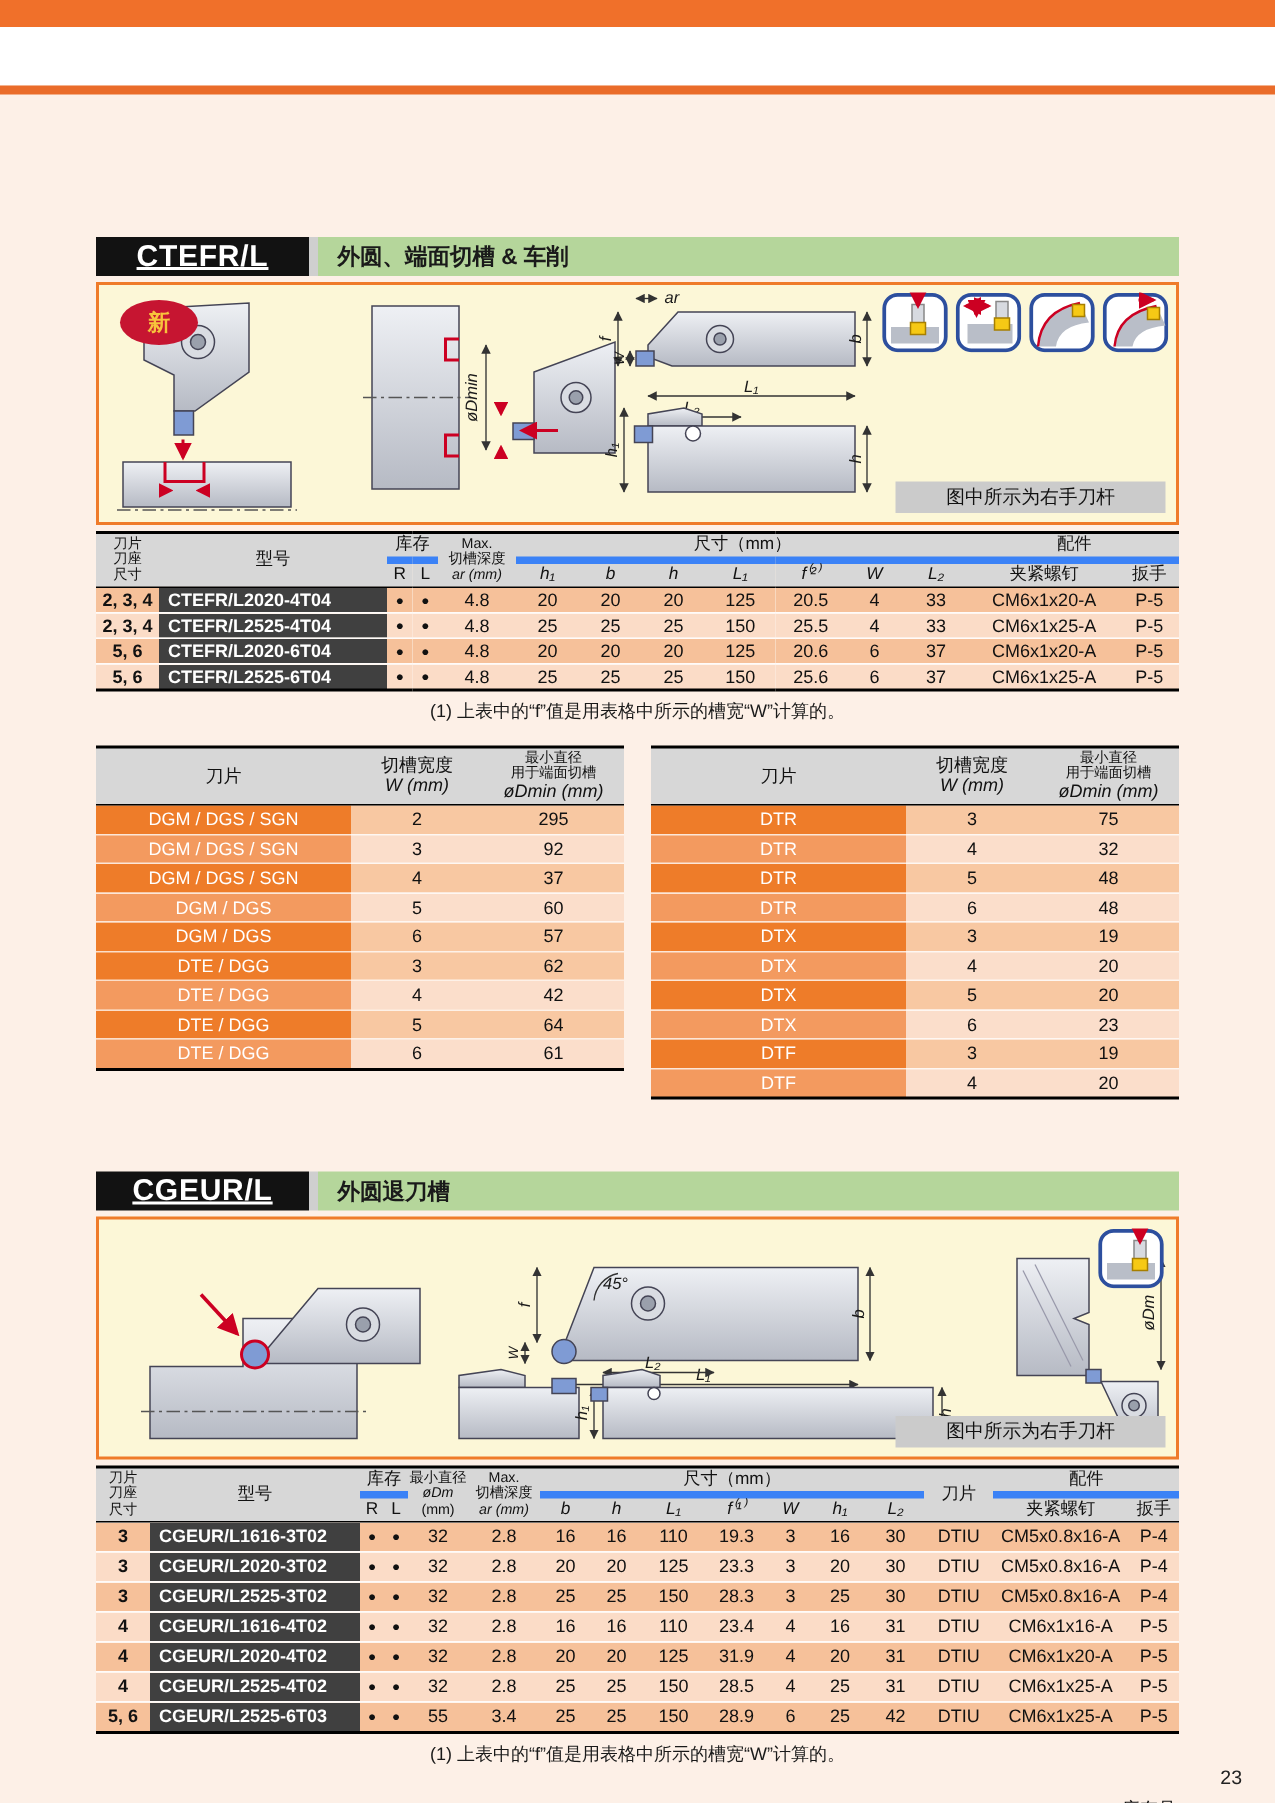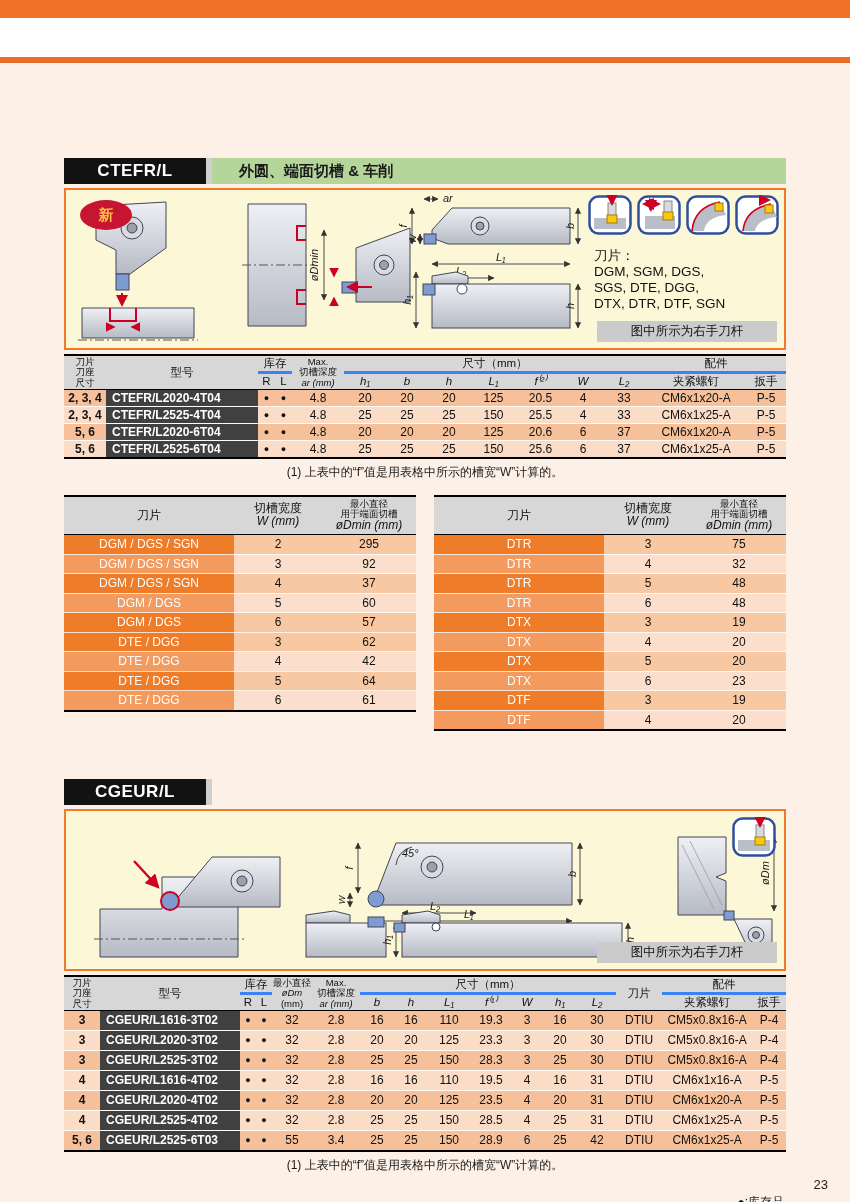--- a/index.html
+++ b/index.html
@@ -4,37 +4,37 @@
 <style>
   html,body{margin:0;padding:0;}
   .page{width:850px;height:1202px;background:#fdf0e7;font-family:"Liberation Sans",sans-serif;position:relative;overflow:hidden;color:#111;}
   .bar-top{height:18px;background:#f0702a;}
   .bar-gap{height:39px;background:#ffffff;}
   .bar-thin{height:6px;background:#ea6c2a;}
   .content{width:722px;margin-left:64px;}
   
   .sec-head{display:flex;height:26px;margin-top:95px;}
   .sec-head.second{margin-top:48px;}
-  .sec-code{width:142px;background:#121212;color:#fff;font-weight:bold;font-size:17px;display:flex;align-items:center;justify-content:center;letter-spacing:.5px;}
+  .sec-code{width:142px;background:#121212;color:#fff;font-weight:bold;font-size:20px;display:flex;align-items:center;justify-content:center;letter-spacing:.5px;text-decoration:underline;}
   .sec-div{width:6px;background:#cfcfcf;}
-  .sec-title{flex:1;background:#b5d69b;color:#1a1a1a;font-size:15px;display:flex;align-items:center;padding-left:27px;font-weight:600;}
+  .sec-title{flex:1;background:#b5d69b;color:#1a1a1a;font-size:15px;display:flex;align-items:center;padding-left:13px;font-weight:600;}
   
   .panel{position:relative;border:2px solid #ef7b2a;background:#fcf7d7;height:158px;margin-top:4px;}
   .badge{position:absolute;left:14px;top:10px;width:52px;height:30px;background:#c61531;color:#f7c33c;font-weight:bold;font-size:15px;border-radius:50%;display:flex;align-items:center;justify-content:center;}
   .icons{position:absolute;right:5px;top:5px;display:flex;gap:5px;}
   .icons-single{position:absolute;right:8px;top:6px;}
   .inserts{position:absolute;left:528px;top:58px;font-size:13.5px;line-height:1.18;color:#111;}
   .handnote{position:absolute;right:7px;bottom:6px;width:180px;height:21px;background:#cbcbcb;color:#111;font-size:12.5px;display:flex;align-items:center;justify-content:center;}
   svg text.dim{font-family:"Liberation Sans",sans-serif;font-style:italic;font-size:11px;fill:#1a1a1a;}
   svg text.dim.sm{font-size:9px;}
   
   table.mt{border-collapse:collapse;table-layout:fixed;width:722px;font-size:12px;margin-top:4px;border-top:2px solid #000;border-bottom:2px solid #000;}
   table.mt thead{border-bottom:1.5px solid #000;}
   table.mt th{background:#d7d7d7;font-weight:normal;font-size:11.5px;line-height:1.12;padding:1px 0;}
-  table.mt th.grp{border-bottom:3px solid #3b82f6;}
+  table.mt th.grp{border-bottom:5px solid #3b82f6;}
   table.mt .stack{display:block;font-size:9.5px;line-height:1.08;}
   table.mt td{text-align:center;height:16px;border-bottom:1px solid rgba(255,255,255,.75);padding:0 2px;overflow:hidden;white-space:nowrap;}
   table.mt2 td{height:19px;}
   tr.dark td{background:#f6c19a;}
   tr.light td{background:#fbdcc7;}
   table.mt td.model{background:#404040;color:#fff;font-weight:700;text-align:left;padding-left:6px;}
   table.mt td.size{font-weight:700;}
   table.mt td.dot{font-size:9px;padding:0;}
   .it{font-style:italic;}
   .footnote{font-size:12px;margin-top:5px;color:#1a1a1a;text-align:center;}
@@ -172,26 +172,20 @@
           </svg>
           <svg width="44" height="40" viewBox="0 0 44 40">
             <rect x="1.5" y="1.5" width="41" height="37" rx="9" fill="#fff" stroke="#2d4f9e" stroke-width="2.5"></rect>
             <path d="M8,36 Q10,14 36,9 L42,22 Q22,24 20,36 Z" fill="#b9bec8"></path>
             <path d="M8,36 Q10,14 36,9" fill="none" stroke="#cc0022" stroke-width="1.6"></path>
             <rect x="30" y="10" width="8" height="8" fill="#f6c915" stroke="#a77f00"></rect>
             <line x1="24" y1="5" x2="34" y2="5" stroke="#cc0022" stroke-width="2" marker-end="url(#r)"></line>
           </svg>
         </div>
 
-        <div class="inserts">
-          <div>刀片：</div>
-          <div>DGM, SGM, DGS,</div>
-          <div>SGS, DTE, DGG,</div>
-          <div>DTX, DTR, DTF, SGN</div>
-        </div>
         <div class="handnote">图中所示为右手刀杆</div>
       </div>
 
       <table class="mt">
         <colgroup>
           <col style="width:42px">
             <col style="width:152px">
             <col style="width:17px">
             <col style="width:17px">
           <col style="width:52px">
@@ -447,20 +441,21 @@
               </tr>
             </tbody>
         </table>
       </div>
     </section>
 
     <section>
       <div class="sec-head second">
         <div class="sec-code">CGEUR/L</div>
         <div class="sec-div"></div>
+        <div class="sec-title">外圆退刀槽</div>
       </div>
 
       <div class="panel">
         <svg width="716" height="154" viewBox="0 0 716 154">
 
           <path d="M34,146 L34,98 L96,98 L96,66 L172,66 L172,146 Z" fill="url(#g1)" stroke="#445"></path>
           <line x1="28" y1="128" x2="178" y2="128" stroke="#555" stroke-width="1" stroke-dasharray="9 3 2 3"></line>
           <g stroke="#445" stroke-width="1">
             <polygon points="104,96 146,46 214,46 214,96" fill="url(#g1)"></polygon>
             <circle cx="176" cy="70" r="11" fill="#d9dce2"></circle>
@@ -643,39 +638,39 @@
             <tr class="light">
               <td class="size">4</td>
               <td class="model">CGEUR/L1616-4T02</td>
               <td class="dot">●</td>
               <td class="dot">●</td>
               <td>32</td>
               <td>2.8</td>
               <td>16</td>
               <td>16</td>
               <td>110</td>
-              <td>19.5</td>
+              <td>23.4</td>
               <td>4</td>
               <td>16</td>
               <td>31</td>
               <td>DTIU</td>
               <td>CM6x1x16-A</td>
               <td>P-5</td>
             </tr>
             <tr class="dark">
               <td class="size">4</td>
               <td class="model">CGEUR/L2020-4T02</td>
               <td class="dot">●</td>
               <td class="dot">●</td>
               <td>32</td>
               <td>2.8</td>
               <td>20</td>
               <td>20</td>
               <td>125</td>
-              <td>23.5</td>
+              <td>31.9</td>
               <td>4</td>
               <td>20</td>
               <td>31</td>
               <td>DTIU</td>
               <td>CM6x1x20-A</td>
               <td>P-5</td>
             </tr>
             <tr class="light">
               <td class="size">4</td>
               <td class="model">CGEUR/L2525-4T02</td>

